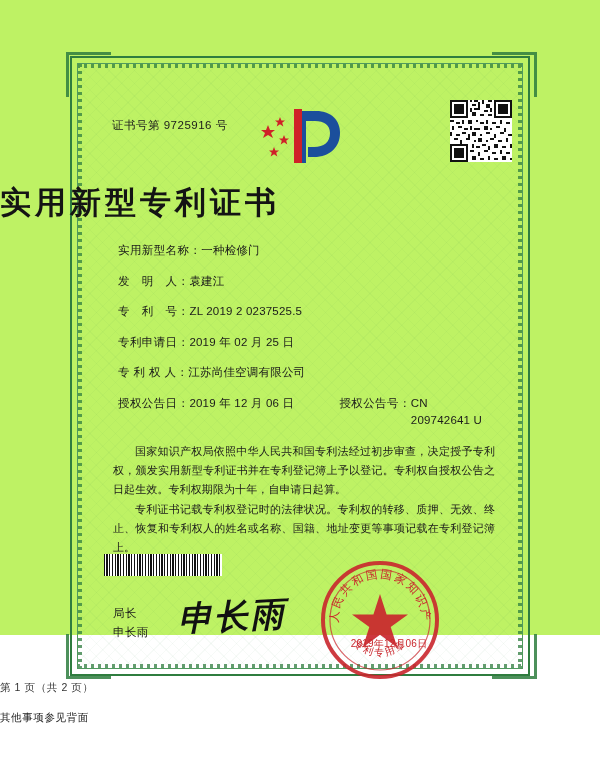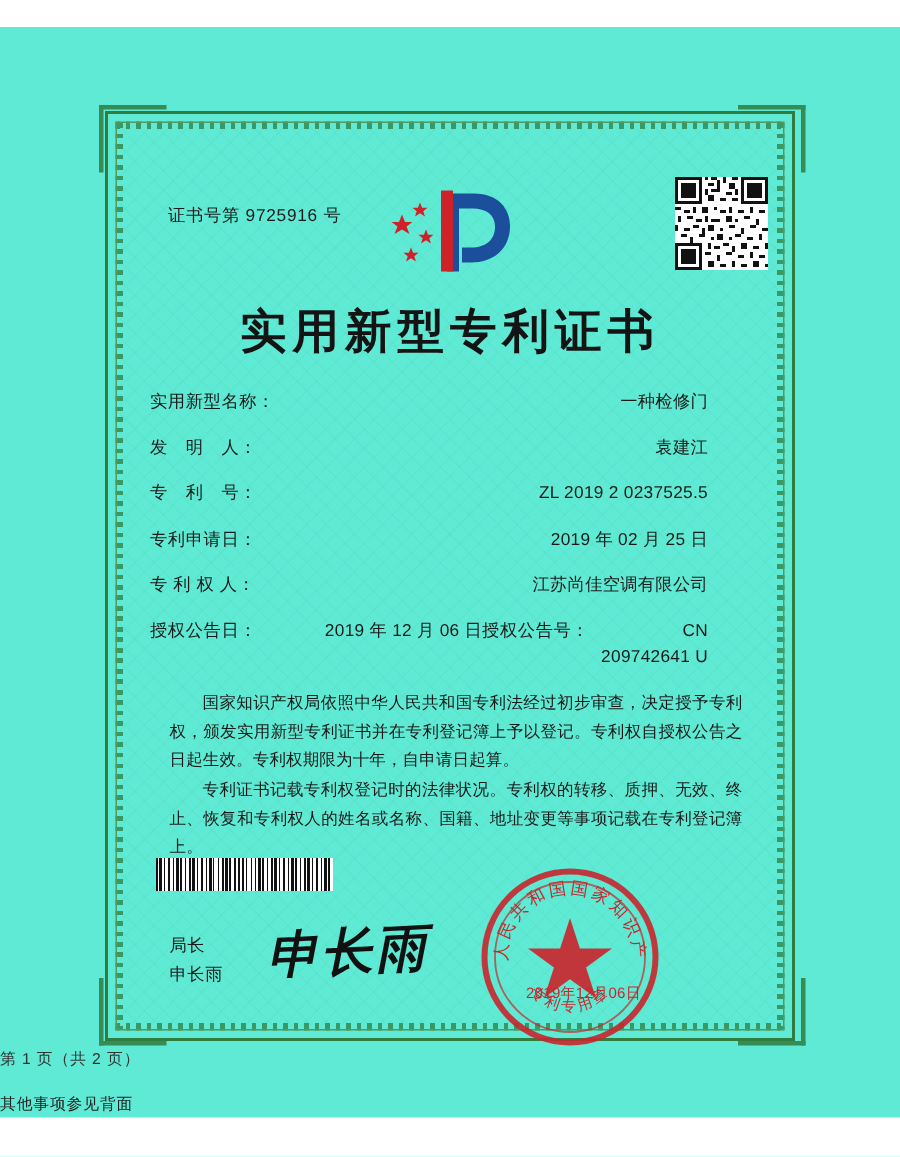--- a/index.html
+++ b/index.html
@@ -11,24 +11,23 @@
     width: 600px;
     height: 771px;
     font-family: "Liberation Sans", sans-serif;
     color: #1a1a1a;
     overflow: hidden;
   }
 
   .page {
     position: relative;
     width: 600px;
-    height: 727px;
-    background: #5eead4;
+    height: 635px;
+    background: #bef264;
     box-sizing: border-box;
-    margin-top: 18px;
   }
 
   
   .border-outer {
     position: absolute;
     left: 70px;
     top: 56px;
     width: 460px;
     height: 620px;
     border: 2px solid #2f7d3f;
@@ -106,35 +105,34 @@
     width: 62px;
     height: 62px;
     background: #fff;
   }
 
   
   .title {
     position: absolute;
     left: 0; right: 0;
     top: 182px;
-    text-align: center;
+    text-align: left;
     font-family: "DejaVu Serif", "Liberation Serif", serif;
     font-weight: bold;
     font-size: 31px;
     letter-spacing: 4px;
     color: #141414;
   }
 
   
   .fields {
     position: absolute;
-    left: 100px;
+    left: 118px;
     top: 242px;
     width: 372px;
-    text-align: right;
   }
   .field-row {
     display: flex;
     align-items: flex-start;
     margin-bottom: 13.5px;
     font-size: 11.5px;
     line-height: 17px;
     color: #1a1a1a;
   }
   .field-label {

